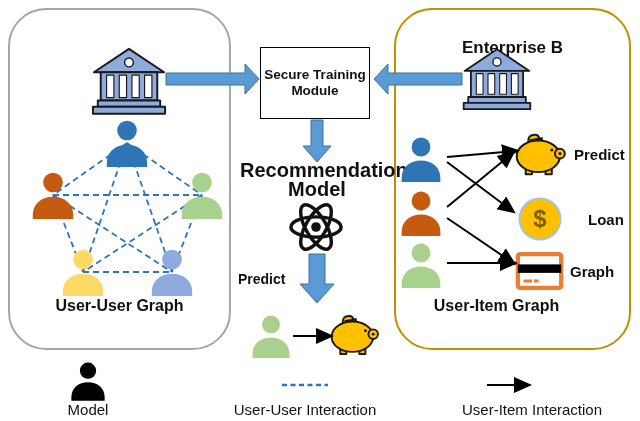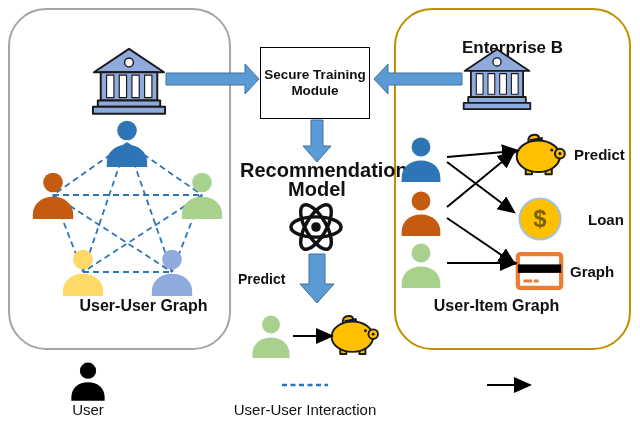--- a/index.html
+++ b/index.html
@@ -97,21 +97,21 @@
       </svg></div>
   <div class="icon person" style="left:180px;top:171px;color:#A9D18E;"><svg width="44" height="48" viewBox="0 0 40 44">
         <use href="#person-shape"></use>
       </svg></div>
   <div class="icon person" style="left:61px;top:248px;color:#FFD966;"><svg width="44" height="48" viewBox="0 0 40 44">
         <use href="#person-shape"></use>
       </svg></div>
   <div class="icon person" style="left:150px;top:248px;color:#8FAADC;"><svg width="44" height="48" viewBox="0 0 40 44">
         <use href="#person-shape"></use>
       </svg></div>
-  <div class="txt caption" style="left:8px;top:297px;width:223px;padding-left:24px;">User-User Graph</div>
+  <div class="txt caption" style="left:8px;top:297px;width:223px;">User-User Graph</div>
 
   <div id="moduleBox">
     <span>Secure Training Module</span>
   </div>
   <div class="txt" id="recLabel">Recommendation Model</div>
   <div class="icon" style="left:287px;top:200px;">
     <svg width="58" height="54" viewBox="0 0 60 56">
       <g fill="none" stroke="#111" stroke-width="3.6">
         <ellipse cx="30" cy="28" rx="26" ry="10.5"></ellipse>
         <ellipse cx="30" cy="28" rx="26" ry="10.5" transform="rotate(60 30 28)"></ellipse>
@@ -184,16 +184,17 @@
       <line x1="447" y1="263" x2="502" y2="263" marker-end="url(#ah)"></line>
       <line x1="293" y1="336" x2="318" y2="336" marker-end="url(#ah)"></line>
       <line x1="487" y1="385" x2="516" y2="385" marker-end="url(#ah)"></line>
     </g>
     <line x1="282" y1="385" x2="328" y2="385" stroke="#2E75B6" stroke-width="2.5" stroke-dasharray="5,3.5"></line>
   </svg>
 
   <div class="icon person" style="left:70px;top:361px;color:#000;"><svg width="36" height="40" viewBox="0 0 40 44">
         <use href="#person-shape"></use>
       </svg></div>
-  <div class="txt legend-label" style="left:48px;top:401px;width:80px;">User</div>
+  <div class="txt legend-label" style="left:48px;top:401px;width:80px;">Model</div>
   <div class="txt legend-label" style="left:205px;top:401px;width:200px;">User-User Interaction</div>
+  <div class="txt legend-label" style="left:432px;top:401px;width:200px;">User-Item Interaction</div>
 
 </div>
 
 </body></html>

